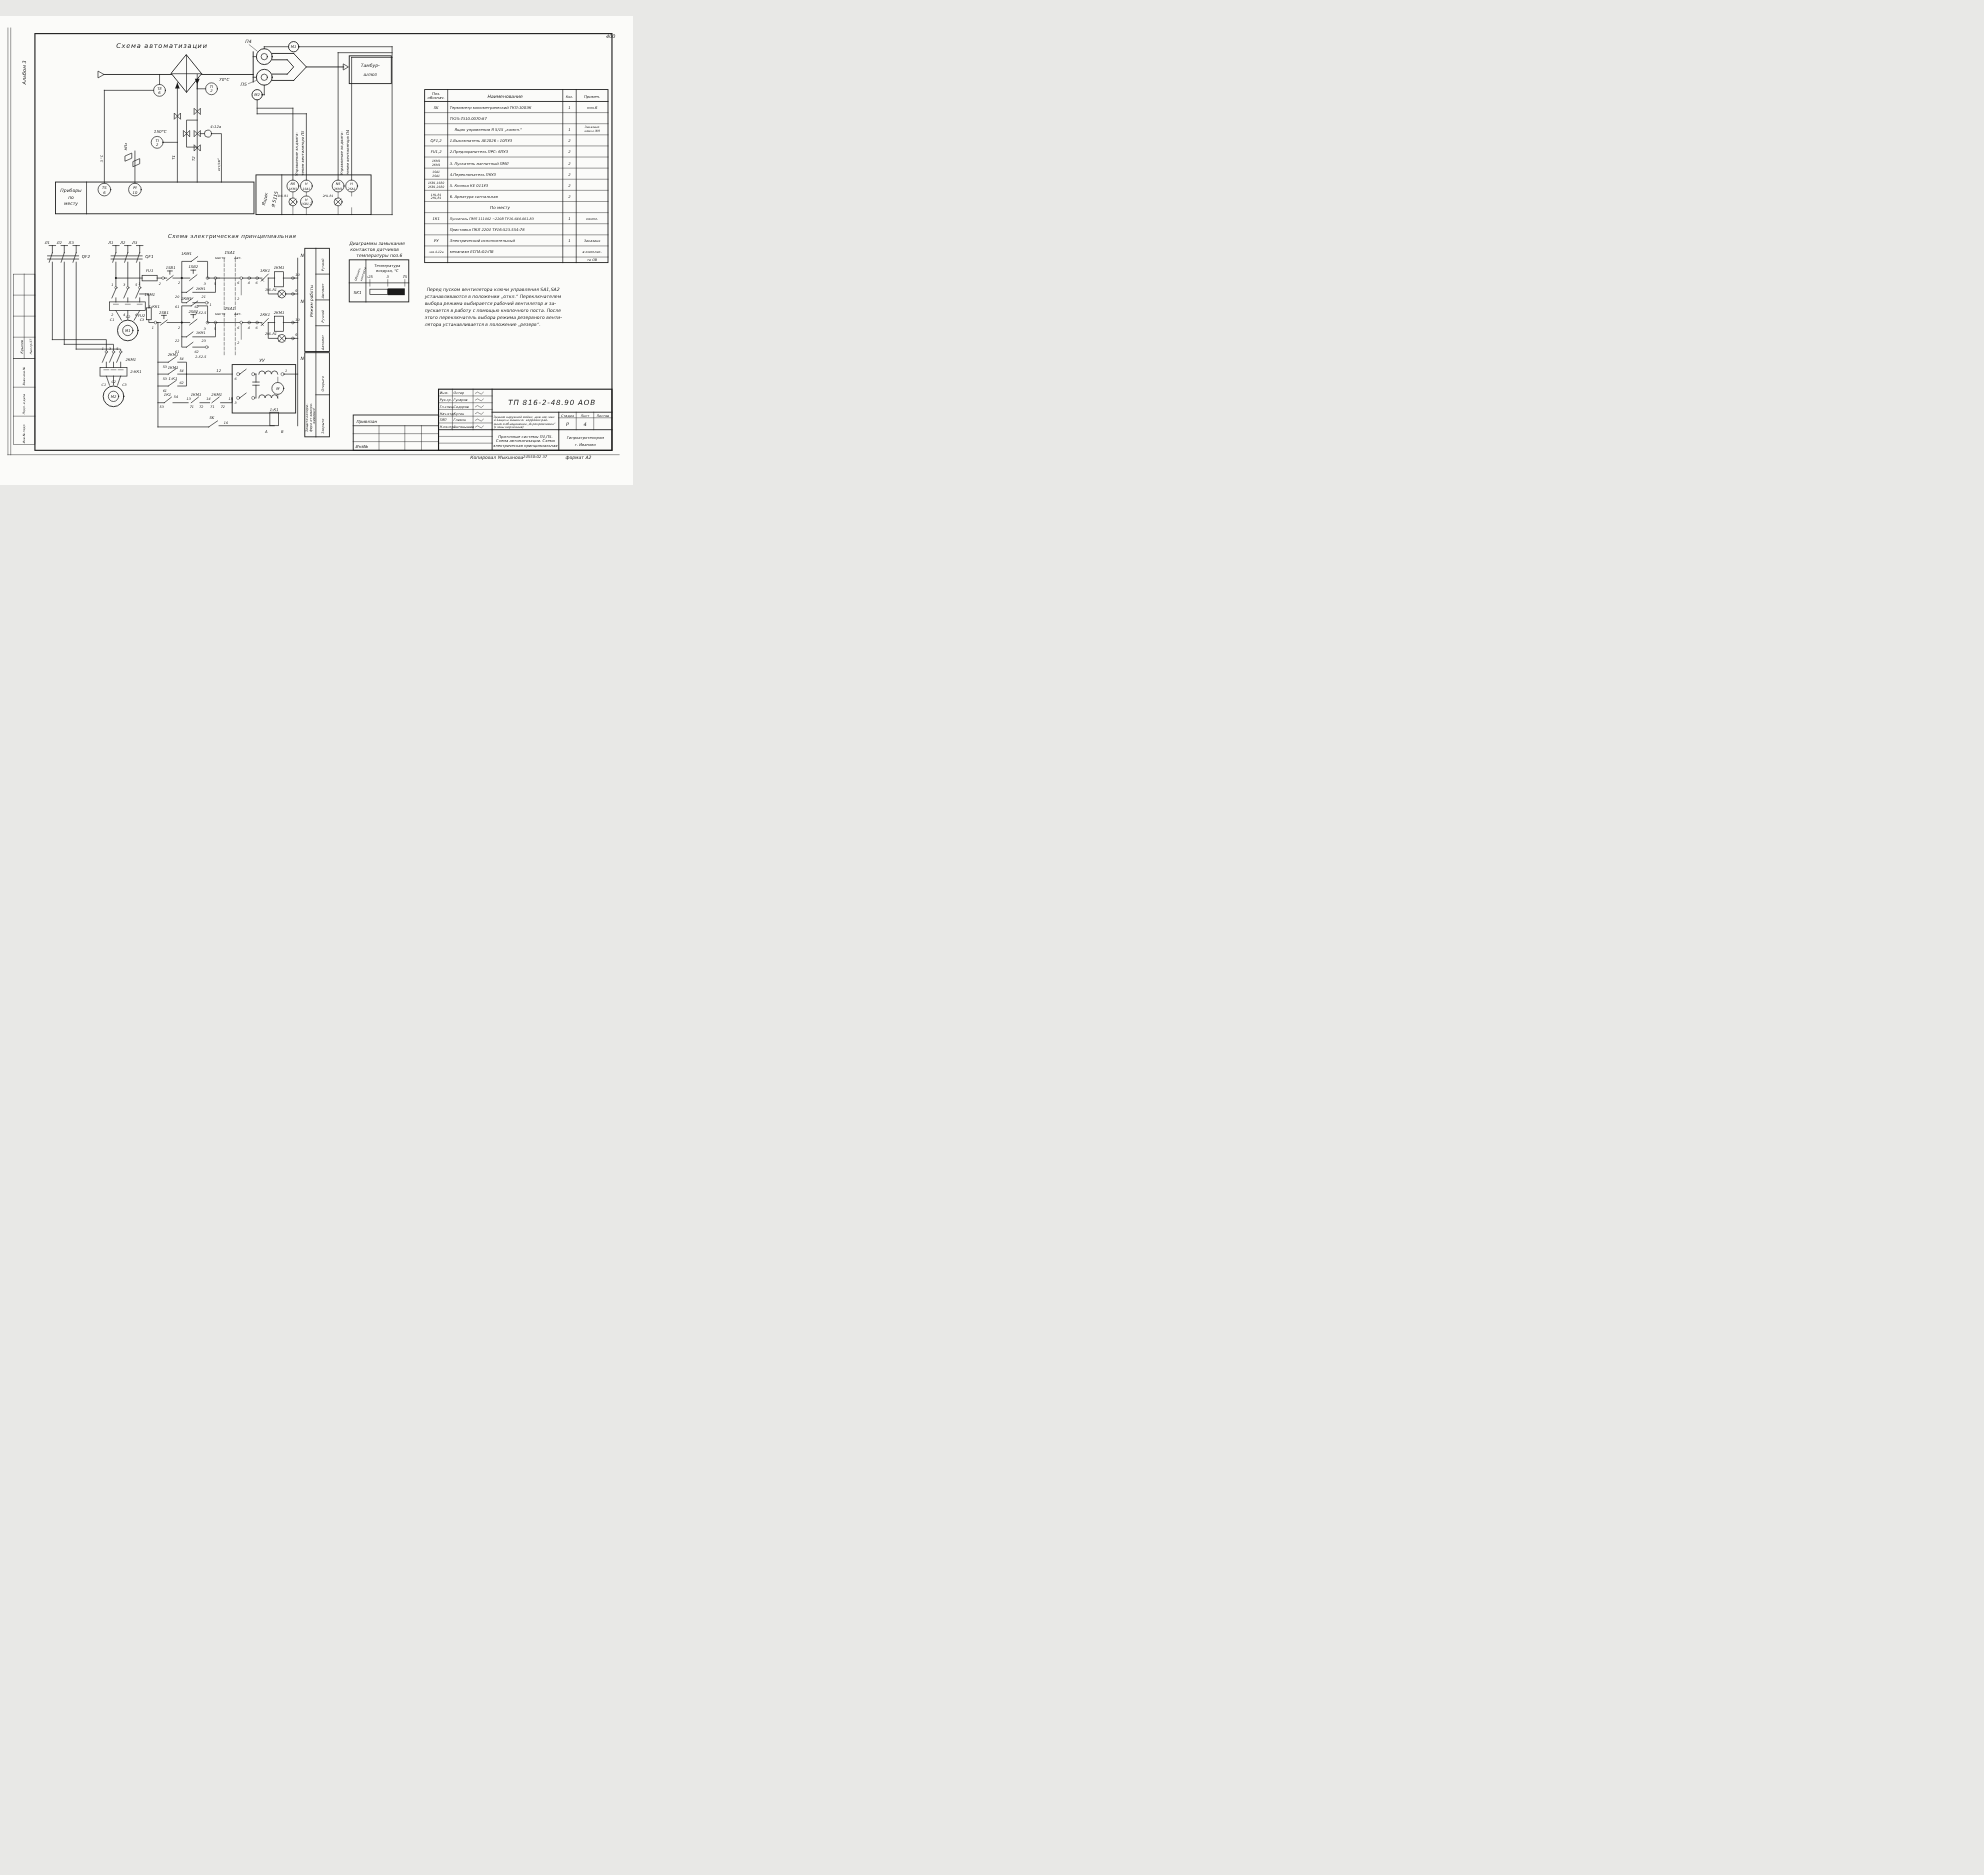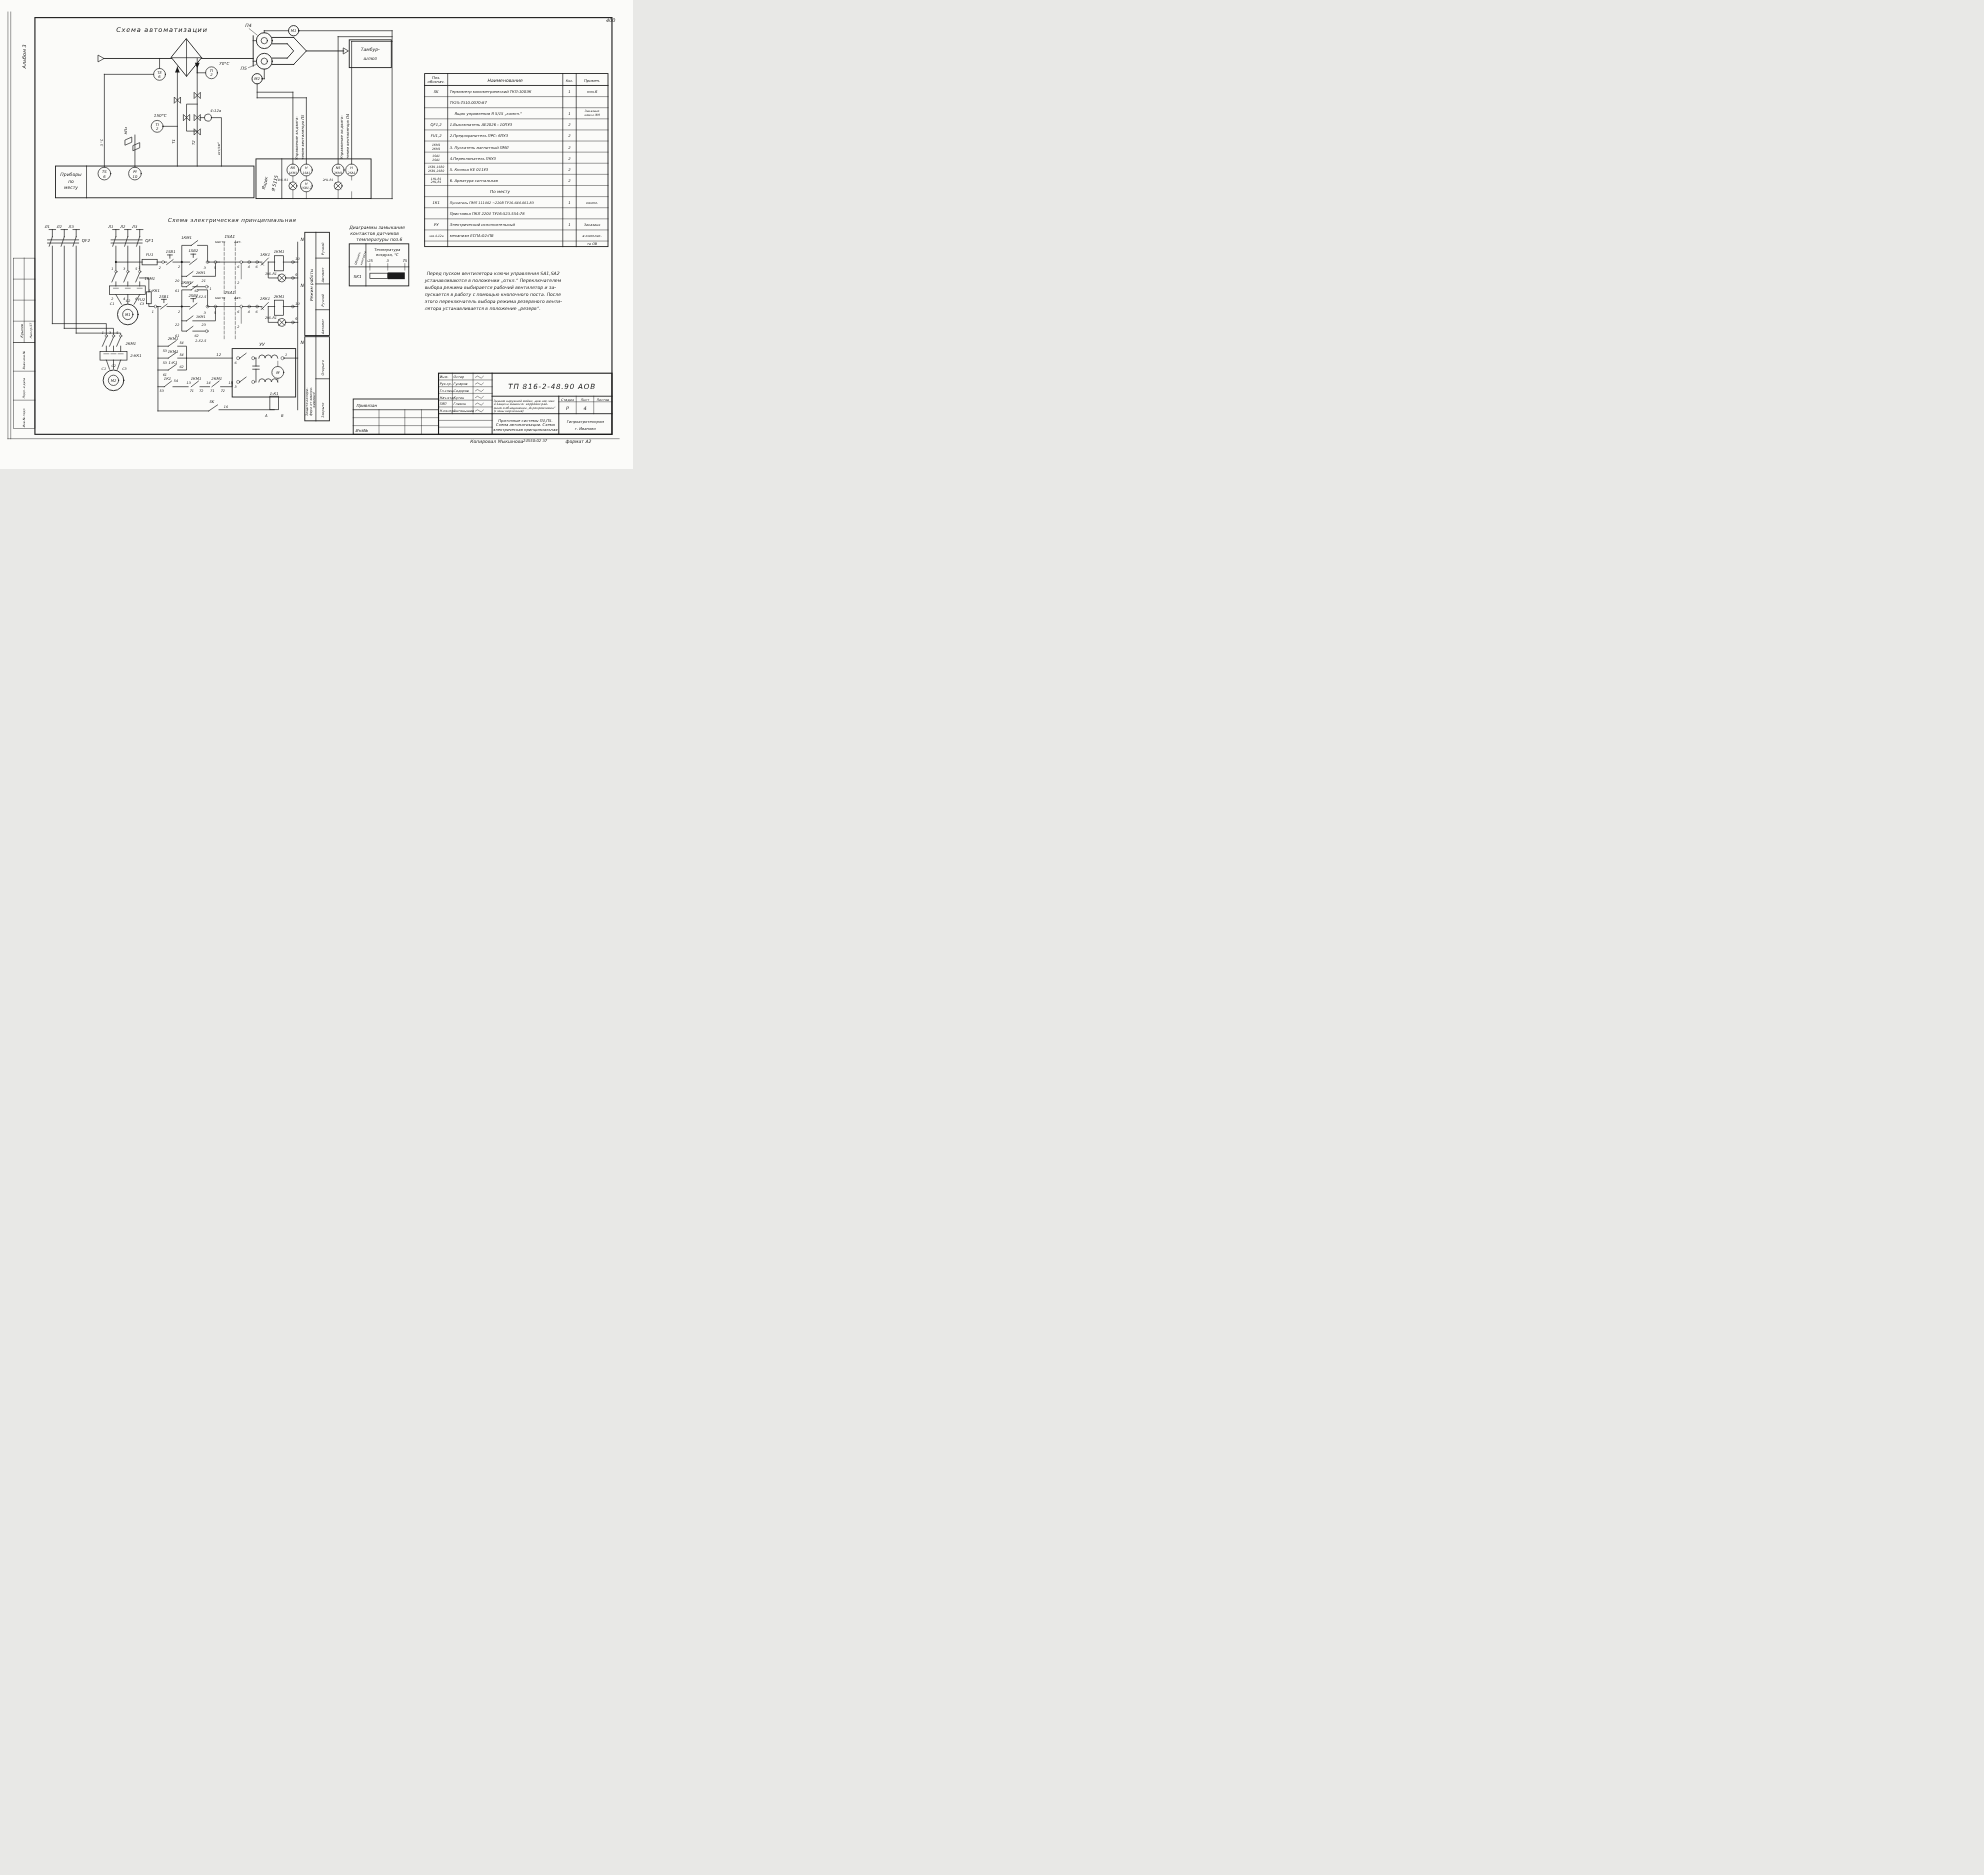--- a/index.html
+++ b/index.html
@@ -1,16 +1,16 @@
 <!DOCTYPE html>
 <html style="font-size:6.4px"><head>
 <meta charset="utf-8">
 <style>
   html,body{margin:0;padding:0;background:#e8e8e6;}
-  .sheet{position:relative;width:633px;height:469px;background:#fbfbf9;overflow:hidden;}
+  .sheet{position:relative;width:633px;height:469px;background:#fbfbf9;overflow:hidden;margin-top:16px;}
   svg{position:absolute;left:0;top:0;}
   svg text{font-family:"DejaVu Sans",sans-serif;font-style:italic;fill:#1b1b1b;}
   .t7{font-size:7.5px}.t8{font-size:8.5px}.t9{font-size:9.5px}.t10{font-size:10.5px}
   .t11{font-size:11.5px}.t12{font-size:12.5px}.t14{font-size:14px}.t16{font-size:16.5px}.t18{font-size:18px}
   .mid{text-anchor:middle}.end{text-anchor:end}
   .ln{stroke:#1b1b1b;fill:none;stroke-width:1.7;stroke-linecap:square}
   .thin{stroke-width:1.1}.thick{stroke-width:2.8}.med{stroke-width:2.2}
   .dash{stroke-dasharray:7 5}
   .blk{fill:#1b1b1b;stroke:none}
 </style>

